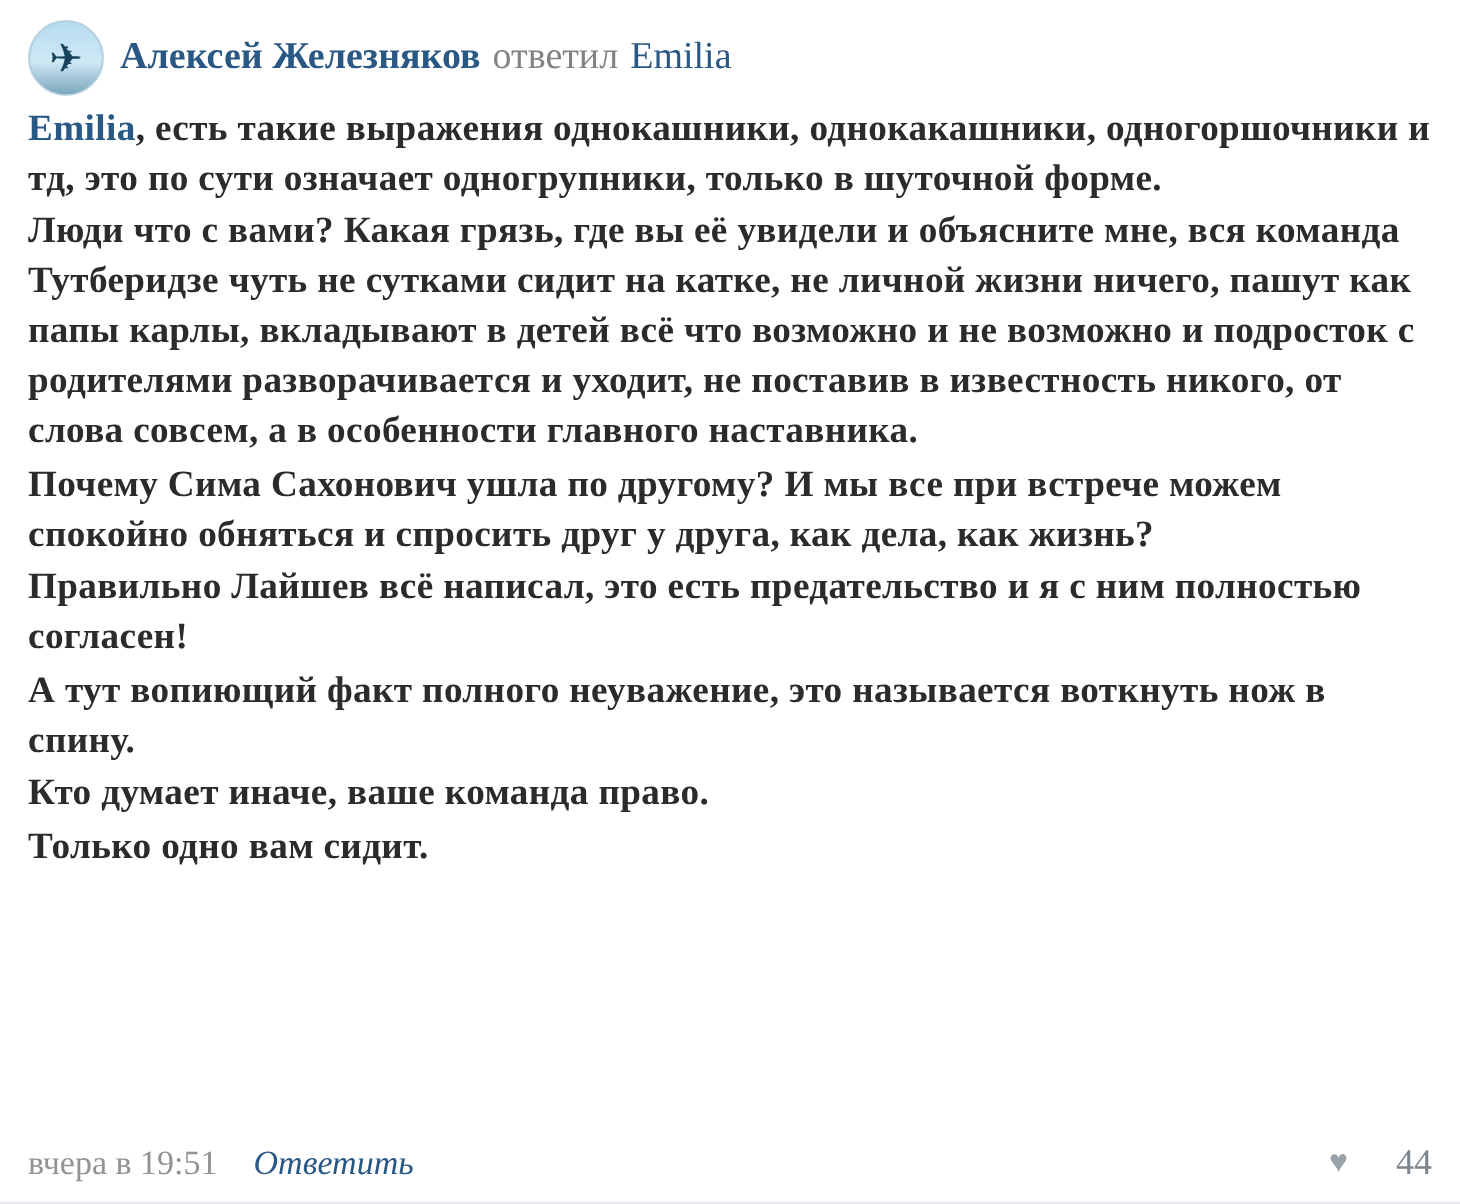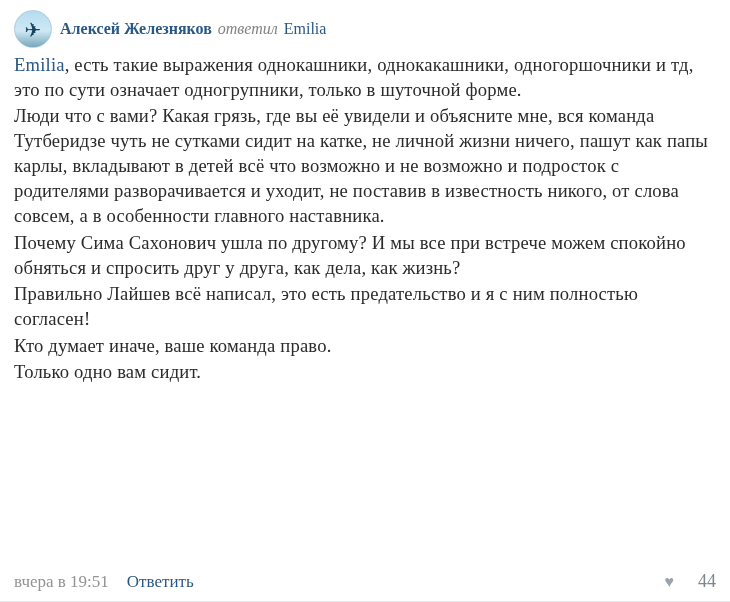--- a/index.html
+++ b/index.html
@@ -53,43 +53,43 @@
     background: linear-gradient(to bottom, #b6dcef 0%, #cfe8f5 55%, #7aa7bd 100%);
   }
   .avatar .plane-glyph {
     position: relative;
     z-index: 2;
   }
   .name-line {
     display: flex;
     align-items: baseline;
     gap: 6px;
-    font-size: 16px;
+    font-size: 19px;
     line-height: 1.2;
     white-space: nowrap;
   }
   .author-name {
     color: #2a5885;
     font-weight: bold;
     cursor: pointer;
   }
   .reply-verb {
     color: #828282;
     font-weight: normal;
-    font-style: italic;
   }
   .reply-target {
     color: #2a5885;
     cursor: pointer;
   }
   .body-text {
     font-size: 18.6px;
     line-height: 1.345;
     color: #2b2b2b;
     letter-spacing: 0.01em;
+    font-weight: bold;
   }
   .body-text p {
     margin: 0 0 0.08em 0;
   }
   .mention {
     color: #2a5885;
     cursor: pointer;
   }
   .footer {
     position: absolute;
@@ -100,20 +100,21 @@
     align-items: center;
     font-size: 17px;
   }
   .timestamp {
     color: #939393;
     margin-right: 18px;
   }
   .reply-link {
     color: #2a5885;
     cursor: pointer;
+    font-style: italic;
   }
   .likes {
     margin-left: auto;
     display: flex;
     align-items: center;
     gap: 6px;
     color: #939393;
     cursor: pointer;
   }
   .heart {
@@ -150,20 +151,21 @@
       <span class="reply-verb">ответил</span>
       <span class="reply-target">Emilia</span>
     </div>
   </div>
 
   <div class="body-text">
     <p><span class="mention">Emilia</span><span>, есть такие выражения однокашники, однокакашники, одногоршочники и тд, это по сути означает одногрупники, только в шуточной форме.</span></p>
     <p>Люди что с вами? Какая грязь, где вы её увидели и объясните мне, вся команда Тутберидзе чуть не сутками сидит на катке, не личной жизни ничего, пашут как папы карлы, вкладывают в детей всё что возможно и не возможно и подросток с родителями разворачивается и уходит, не поставив в известность никого, от слова совсем, а в особенности главного наставника.</p>
     <p>Почему Сима Сахонович ушла по другому? И мы все при встрече можем спокойно обняться и спросить друг у друга, как дела, как жизнь?</p>
     <p>Правильно Лайшев всё написал, это есть предательство и я с ним полностью согласен!</p>
+    <p>А тут вопиющий факт полного неуважение, это называется воткнуть нож в спину.</p>
     <p>Кто думает иначе, ваше команда право.</p>
     <p>Только одно вам сидит.</p>
   </div>
 
   <div class="footer">
     <span class="timestamp">вчера в 19:51</span>
     <span class="reply-link">Ответить</span>
     <span class="likes">
       <span class="heart">♥</span>
       <span class="like-count">44</span>

